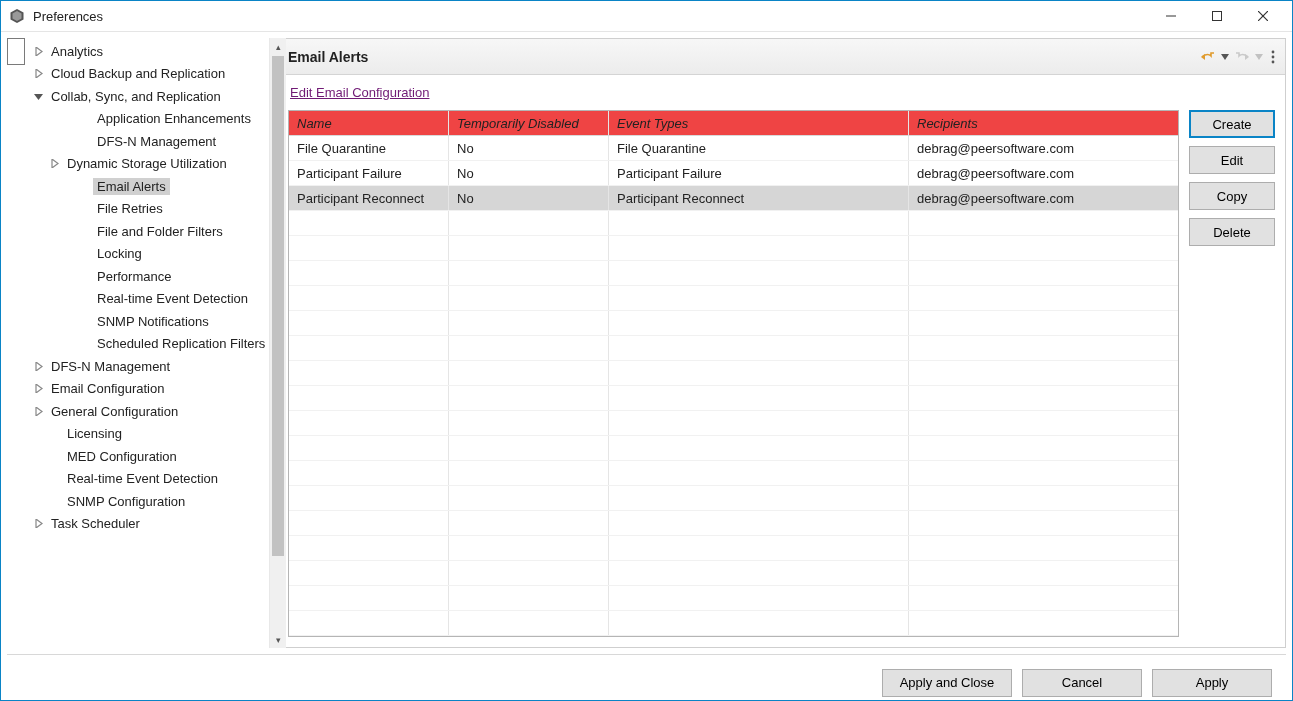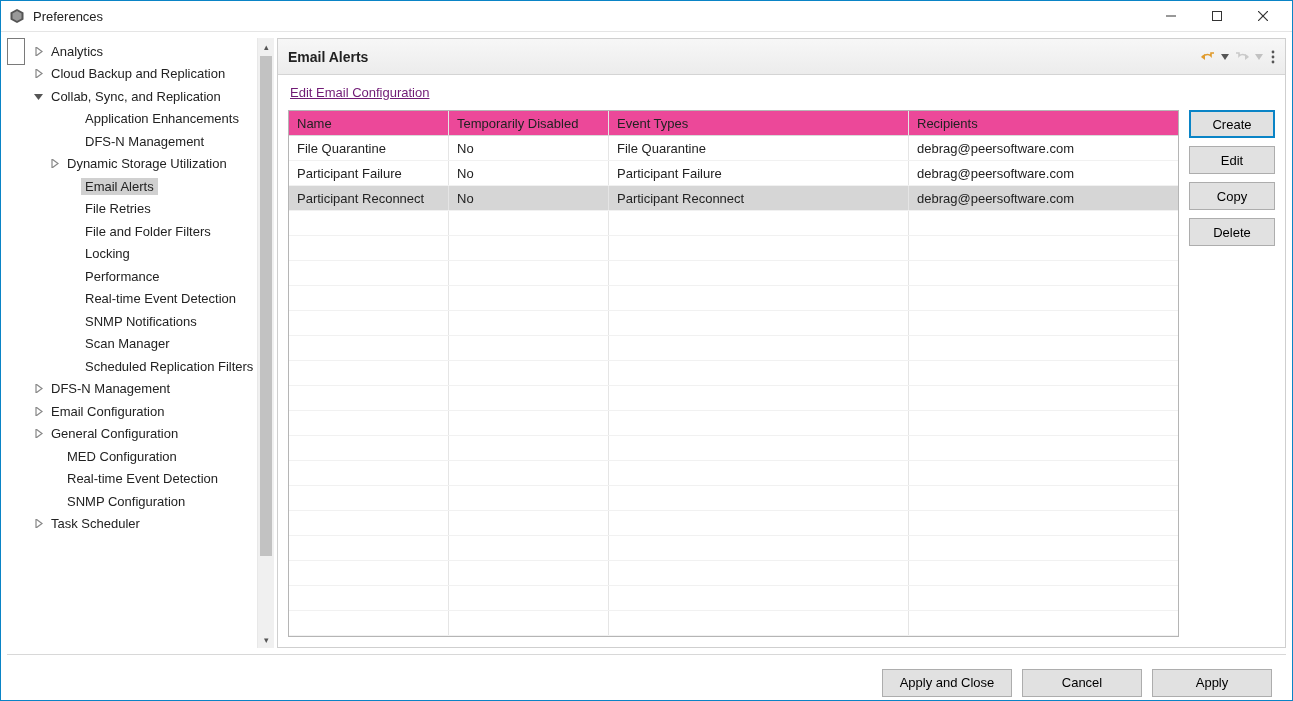--- a/index.html
+++ b/index.html
@@ -92,21 +92,21 @@
   .tree-item .twisty {
     width:14px; height:14px;
     display:inline-flex; align-items:center; justify-content:center;
     color:#666;
     font-size:11px;
     margin-right:2px;
   }
   .tree-item .label { padding:1px 4px; }
   .tree-item.selected .label { background:#d0d0d0; }
   .indent-1 { padding-left:22px; }
-  .indent-2 { padding-left:40px; }
+  .indent-2 { padding-left:40px;gap:12px; }
   .scrollbar-v {
     width:17px;
     background:#f0f0f0;
     position:relative;
     border-left:1px solid #e8e8e8;
   }
   .sb-btn {
     position:absolute; left:0; width:100%; height:17px;
     display:flex; align-items:center; justify-content:center;
     background:#f0f0f0; color:#555; font-size:9px;
@@ -168,21 +168,21 @@
     display:flex;
     flex-direction:column;
     min-width:0;
     background:#fff;
   }
   .thead, .trow {
     display:flex;
     height:25px;
     align-items:center;
   }
-  .thead { border-bottom:1px solid #d9d9d9; background:#ec4899; }
+  .thead { border-bottom:1px solid #d9d9d9; background:#ef4444;font-style:italic; }
   .tcell {
     padding:0 8px;
     overflow:hidden; text-overflow:ellipsis; white-space:nowrap;
     border-right:1px solid #e5e5e5;
     height:100%;
     display:flex; align-items:center;
   }
   .thead .tcell { color:#222; }
   .c-name { width:160px; }
   .c-dis  { width:160px; }
@@ -330,24 +330,20 @@
             <div class="tree-item indent-2">
               <span class="twisty"></span>
               <span class="label">Real-time Event Detection</span>
             </div>
             <div class="tree-item indent-2">
               <span class="twisty"></span>
               <span class="label">SNMP Notifications</span>
             </div>
             <div class="tree-item indent-2">
               <span class="twisty"></span>
-              <span class="label">Scan Manager</span>
-            </div>
-            <div class="tree-item indent-2">
-              <span class="twisty"></span>
               <span class="label">Scheduled Replication Filters</span>
             </div>
             <div class="tree-item indent-0">
               <span class="twisty">
                 <svg width="9" height="9" viewBox="0 0 9 9">
                   <polygon points="2,0 8,4.5 2,9" fill="none" stroke="#888" stroke-width="1.2"></polygon>
                 </svg>
               </span>
               <span class="label">DFS-N Management</span>
             </div>
@@ -359,20 +355,24 @@
               </span>
               <span class="label">Email Configuration</span>
             </div>
             <div class="tree-item indent-0">
               <span class="twisty">
                 <svg width="9" height="9" viewBox="0 0 9 9">
                   <polygon points="2,0 8,4.5 2,9" fill="none" stroke="#888" stroke-width="1.2"></polygon>
                 </svg>
               </span>
               <span class="label">General Configuration</span>
+            </div>
+            <div class="tree-item indent-1">
+              <span class="twisty"></span>
+              <span class="label">Licensing</span>
             </div>
             <div class="tree-item indent-1">
               <span class="twisty"></span>
               <span class="label">MED Configuration</span>
             </div>
             <div class="tree-item indent-1">
               <span class="twisty"></span>
               <span class="label">Real-time Event Detection</span>
             </div>
             <div class="tree-item indent-1">

